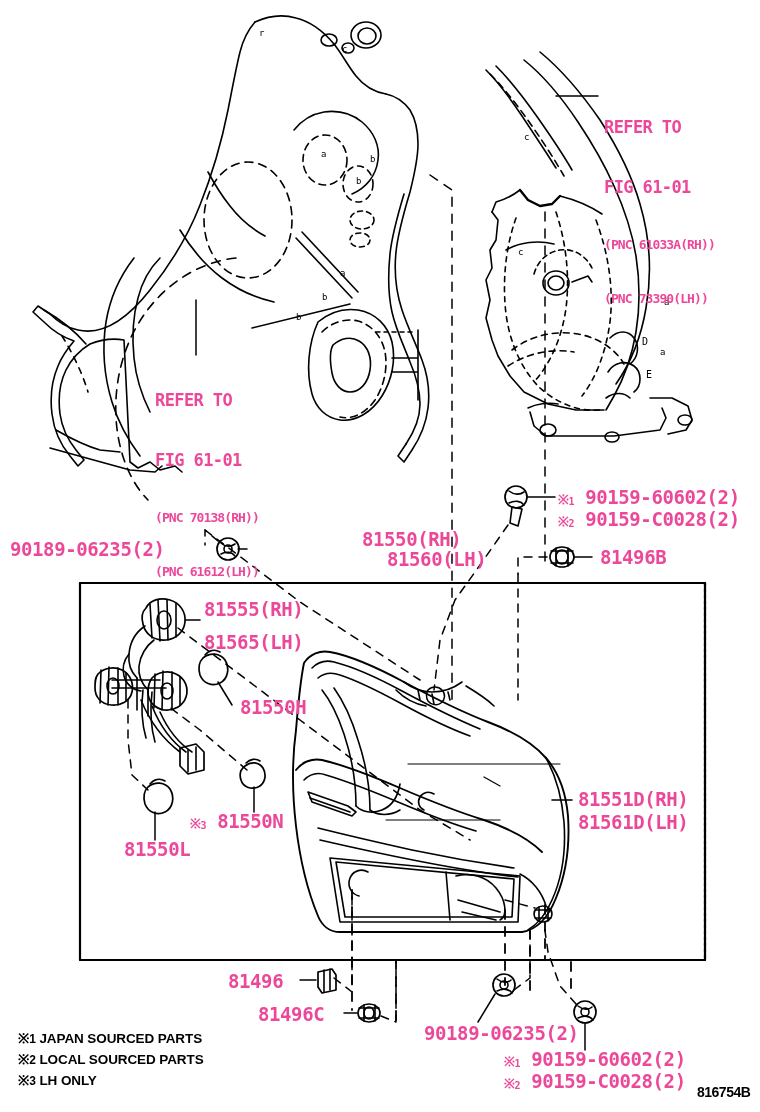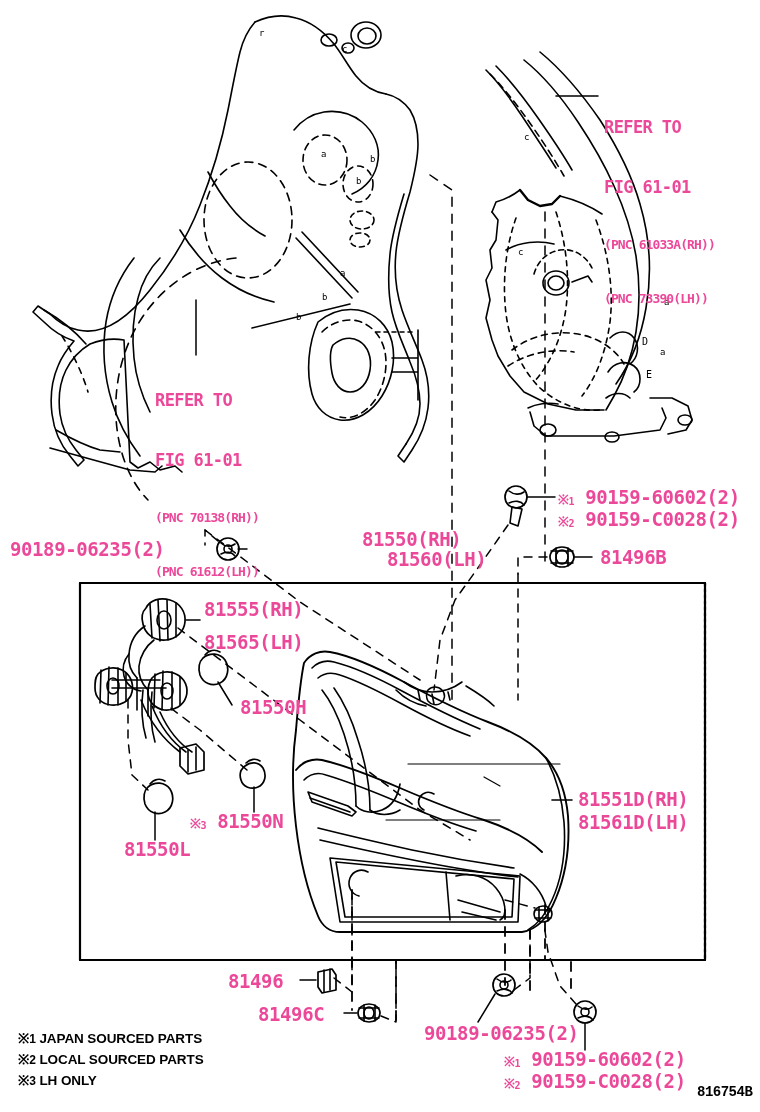--- a/index.html
+++ b/index.html
@@ -23,21 +23,21 @@
   .refblk{font-size:17px;line-height:1.16;letter-spacing:-0.6px;}
   .refblk .r2{font-size:13px;letter-spacing:-0.9px;}
   .legend{
     position:absolute;
     font-family:"Liberation Sans", sans-serif;
     font-weight:bold;font-size:13.5px;line-height:1.33;
     white-space:pre;letter-spacing:-0.1px;
   }
   .dwgno{
     position:absolute;
-    font-family:Liberation Mono, monospace;
+    font-family:Liberation Sans, sans-serif;
     font-weight:bold;font-size:14px;letter-spacing:-0.5px;
   }
   .mk{font-size:13px;}
   .mksub{font-size:10px;vertical-align:-1px;}
 </style>
 </head>
 <body>
 
 <div class="stage">
 

